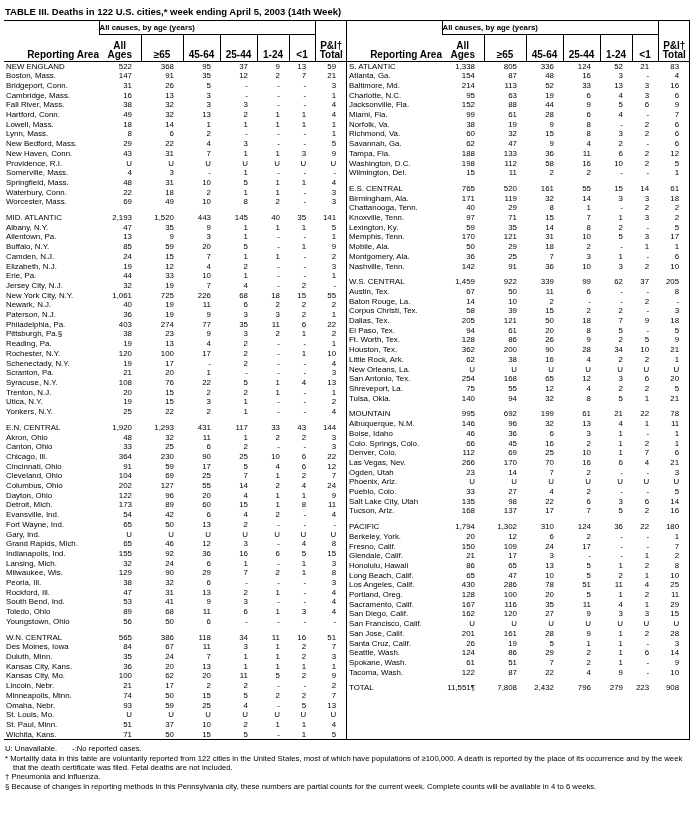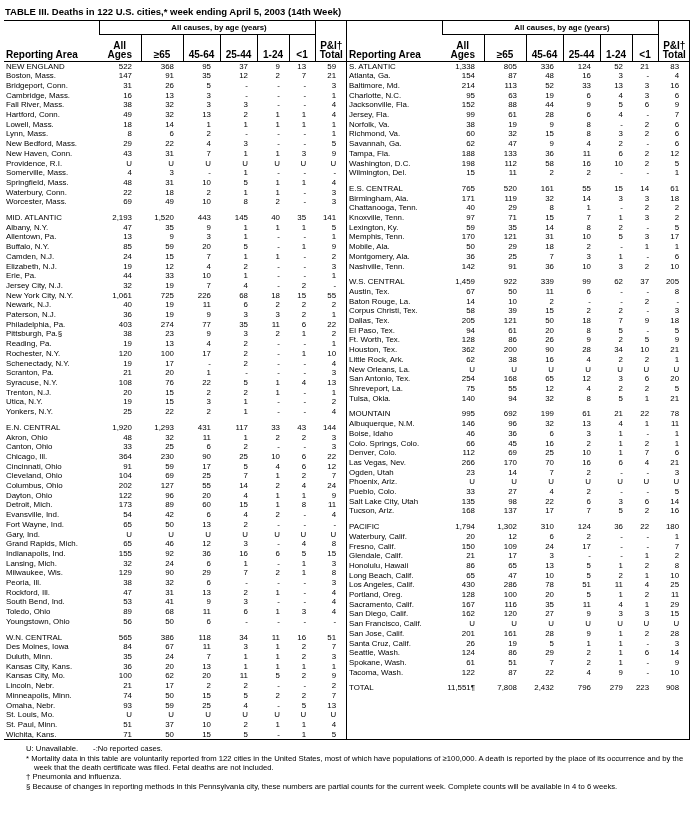--- a/index.html
+++ b/index.html
@@ -9,35 +9,35 @@
   .title { font-size:9.5px; font-weight:bold; letter-spacing:0; padding:3px 0 3px 1px; }
   .tables { display:flex; border-top:1px solid #000; border-bottom:1px solid #000; }
   .half { width:343px; border-right:1px solid #000; }
   table { width:100%; border-collapse:collapse; table-layout:fixed; }
   col.c-area { width:95px; } col.c-all { width:42px; } col.c-65 { width:42px; }
   col.c-4564 { width:37px; } col.c-2544 { width:37px; } col.c-124 { width:32px; }
   col.c-lt1 { width:26px; } col.c-pi { width:32px; }
   thead th { font-size:10px; font-weight:bold; vertical-align:bottom; }
   tr.hrow1 th { height:13px; }
   th.span-causes { border-bottom:1px solid #000; border-left:1px solid #000;
-    border-right:1px solid #000; text-align:center; vertical-align:middle; font-size:7.8px;padding-left:24px; }
+    border-right:1px solid #000; text-align:left; vertical-align:middle; font-size:7.8px; }
   tr.hrow2 th { height:27px; text-align:center; padding-bottom:2px;
     border-right:1px solid #000; white-space:pre-line; line-height:9px; }
-  tr.hrow2 th.h-area { text-align:left; padding-left:2px; border-right:none; }
+  tr.hrow2 th.h-area { text-align:right; padding-left:2px; border-right:none; }
   tr.hrow2 th.h-pi { border-right:none; }
   th.vline-l { border-left:1px solid #000; }
   thead { border-bottom:1.5px solid #000; }
   tbody td { font-size:7.9px; height:9.7px; line-height:9.7px; padding:0;
     white-space:nowrap; overflow:hidden; }
   tbody td.area { text-align:left; padding-left:2px; }
   tbody td.num { text-align:right; padding-right:9px; }
   tbody td.pi  { text-align:right; padding-right:11px; }
   tbody tr.first-of-group td { padding-top:6px; height:15.7px; }
   .footnotes { padding:4px 2px 0 1px; font-size:7.7px; line-height:9.3px; }
-  .footnote { padding-left:8px; text-indent:-8px;margin-left:21px; }
+  .footnote { padding-left:8px; text-indent:-8px; }
   .legend { padding-left:0; text-indent:0; }
 </style>
 </head>
 <body>
 
 <div class="page">
   <div class="title">TABLE III. Deaths in 122 U.S. cities,* week ending April 5, 2003 (14th Week)</div>
 
   <div class="tables">
 
@@ -833,21 +833,21 @@
               <td class="area">Jacksonville, Fla.</td>
               <td class="num">152</td>
               <td class="num">88</td>
               <td class="num">44</td>
               <td class="num">9</td>
               <td class="num">5</td>
               <td class="num">6</td>
               <td class="pi">9</td>
             </tr>
             <tr>
-              <td class="area">Jersey, Fla.</td>
+              <td class="area">Miami, Fla.</td>
               <td class="num">99</td>
               <td class="num">61</td>
               <td class="num">28</td>
               <td class="num">6</td>
               <td class="num">4</td>
               <td class="num">-</td>
               <td class="pi">7</td>
             </tr>
             <tr>
               <td class="area">Norfolk, Va.</td>
@@ -1243,21 +1243,21 @@
               <td class="area">PACIFIC</td>
               <td class="num">1,794</td>
               <td class="num">1,302</td>
               <td class="num">310</td>
               <td class="num">124</td>
               <td class="num">36</td>
               <td class="num">22</td>
               <td class="pi">180</td>
             </tr>
             <tr>
-              <td class="area">Waterbury, Calif.</td>
+              <td class="area">Berkeley, York.</td>
               <td class="num">20</td>
               <td class="num">12</td>
               <td class="num">6</td>
               <td class="num">2</td>
               <td class="num">-</td>
               <td class="num">-</td>
               <td class="pi">1</td>
             </tr>
             <tr>
               <td class="area">Fresno, Calif.</td>

